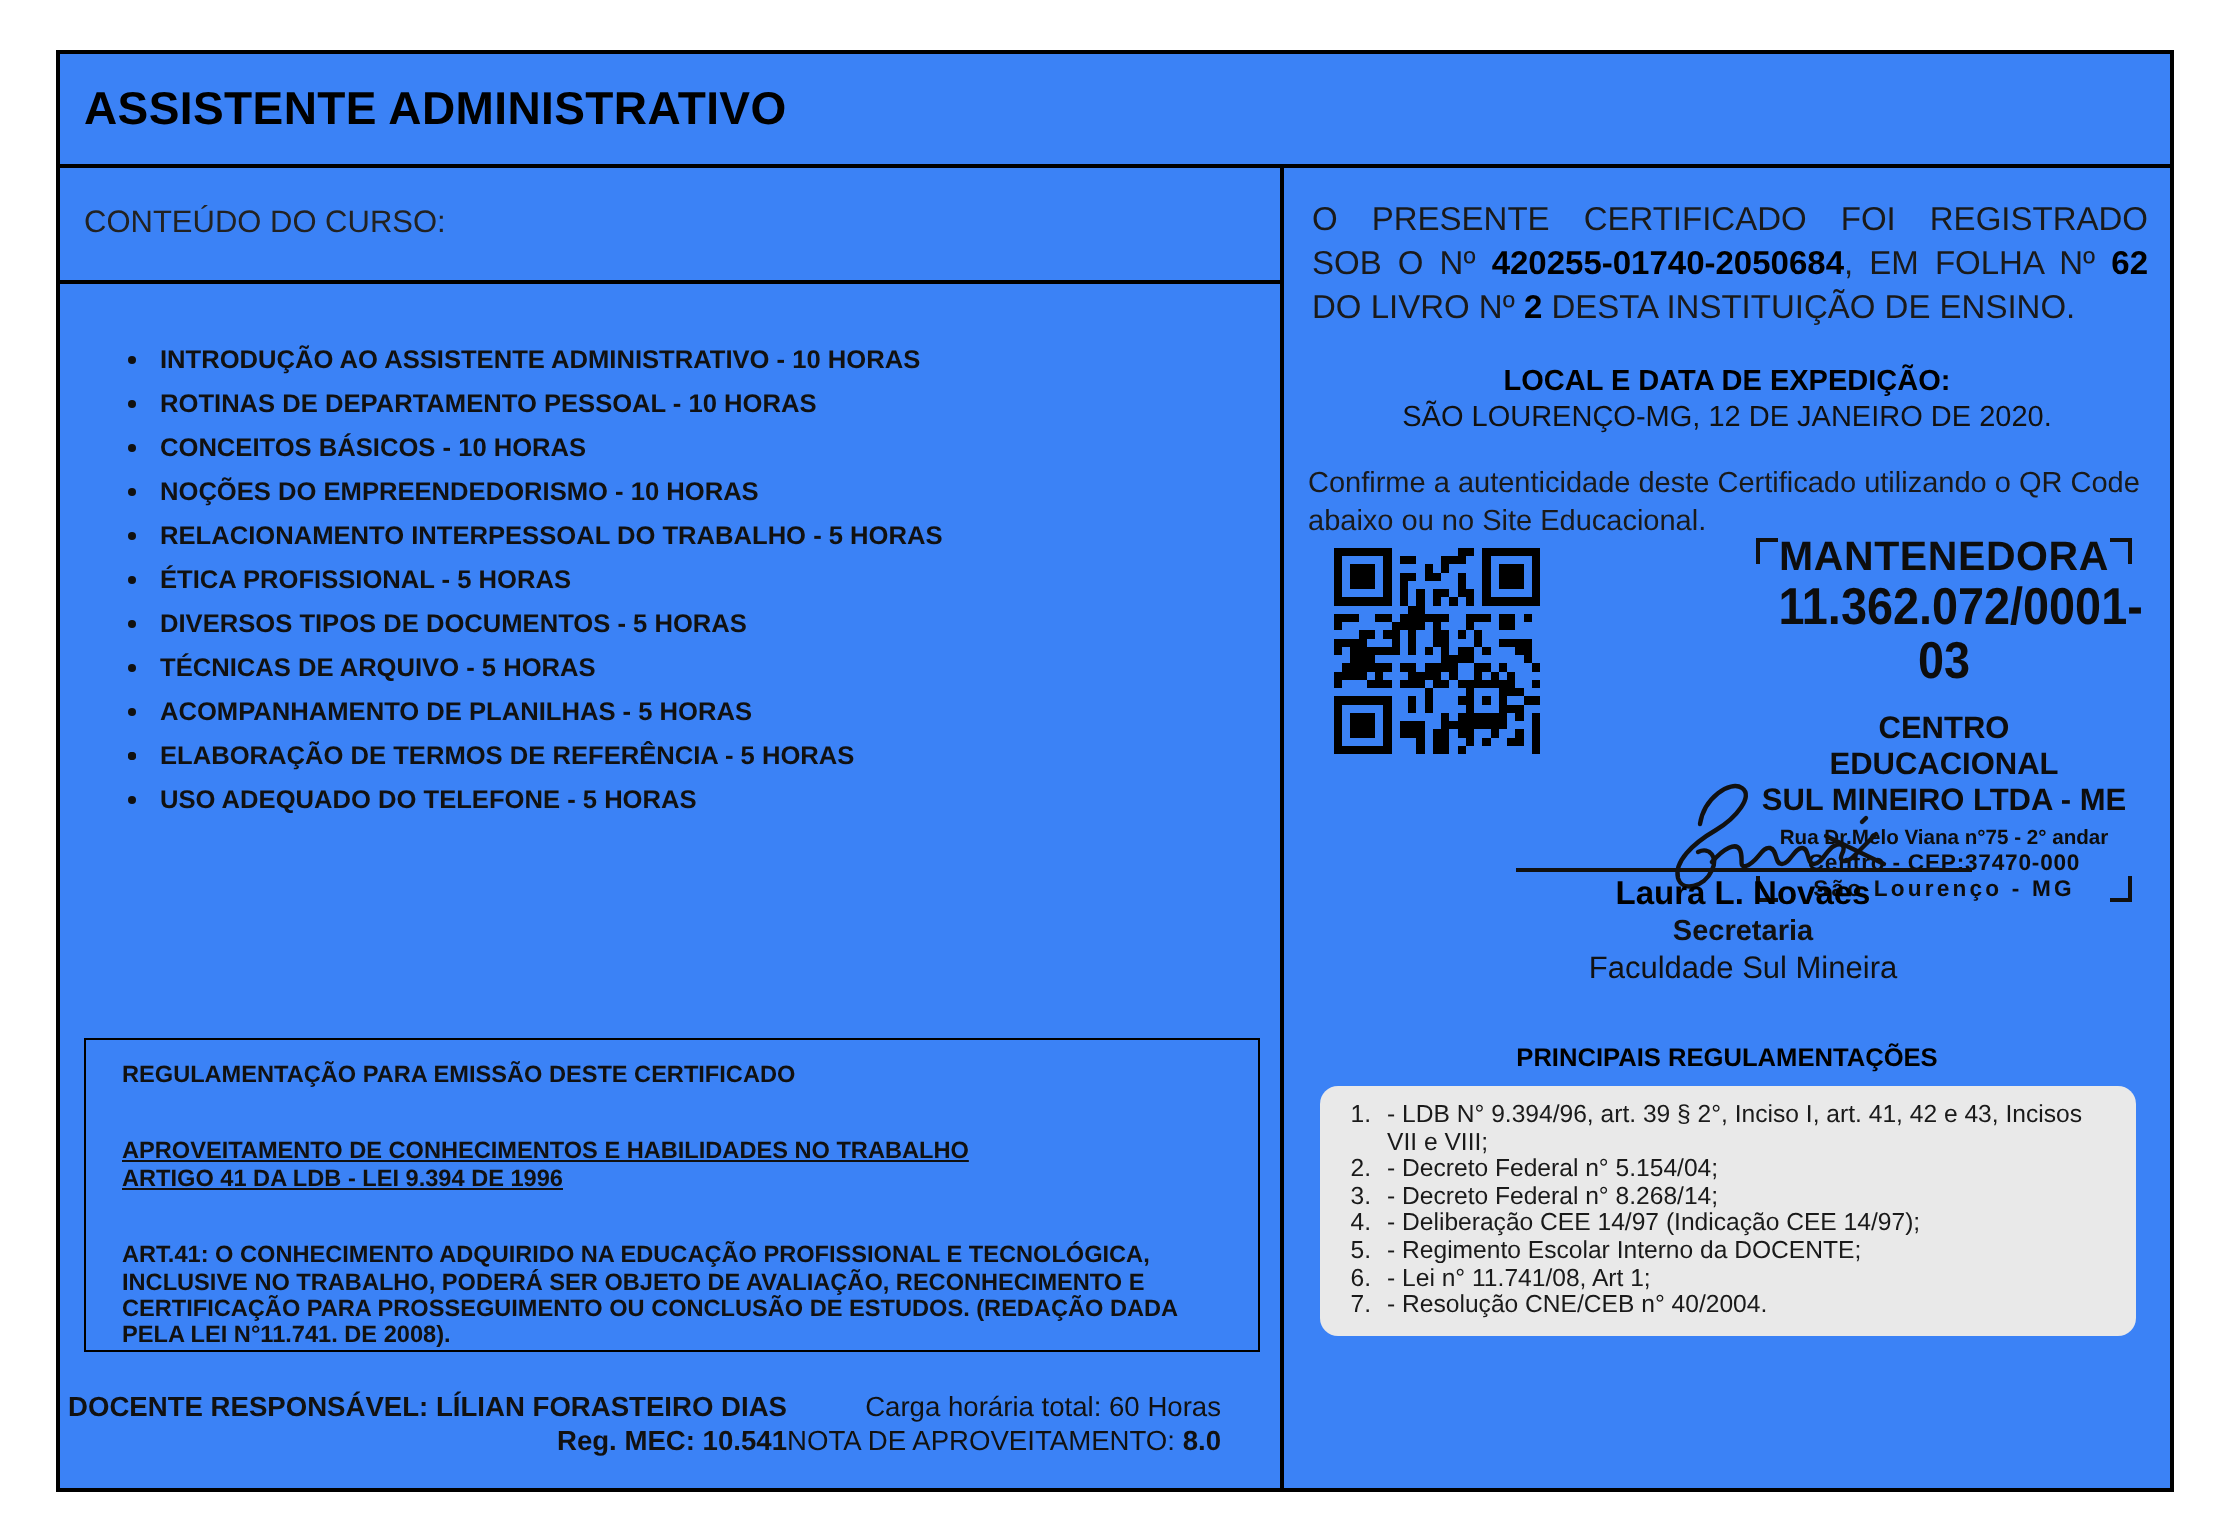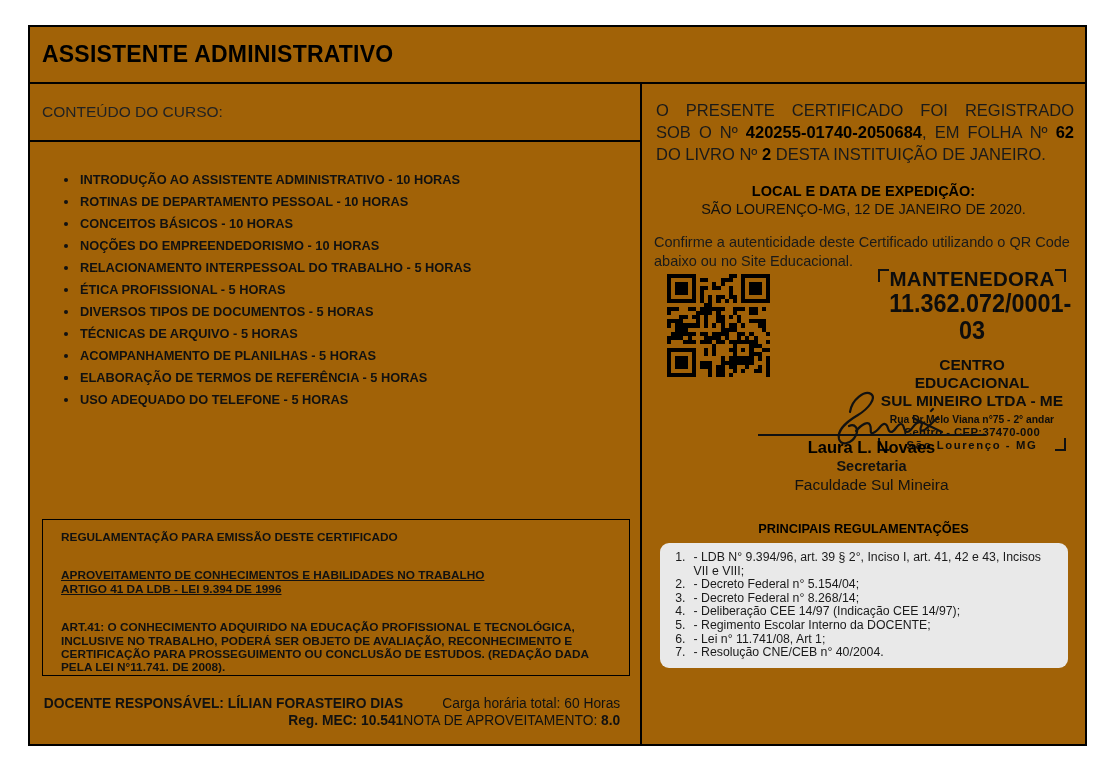--- a/index.html
+++ b/index.html
@@ -1,17 +1,17 @@
 <!DOCTYPE html>
 <html><head>
 <meta charset="utf-8">
 <style>
   html,body{margin:0;padding:0;background:#ffffff;}
   body{width:1107px;height:766px;position:relative;font-family:"Liberation Sans","DejaVu Sans",sans-serif;color:#111;-webkit-font-smoothing:antialiased;}
-  .cert{position:absolute;left:28px;top:25px;width:1055px;height:717px;border:2px solid #000;background:#a16207;box-sizing:content-box;}
+  .cert{position:absolute;left:28px;top:25px;width:1055px;height:717px;border:2px solid #000;background:#3b82f6;box-sizing:content-box;}
 
   
   .title-box{position:absolute;left:0;top:0;width:100%;height:57px;border-bottom:2px solid #000;display:flex;align-items:center;box-sizing:border-box;}
   .title-box h1{margin:0 0 0 12px;font-size:23px;font-weight:bold;letter-spacing:.2px;color:#000;}
 
   
   .v-divider{position:absolute;left:610px;top:57px;bottom:0;width:2px;background:#000;}
 
   
   .left-col{position:absolute;left:0;top:57px;width:610px;bottom:0;}
@@ -19,21 +19,21 @@
   .content-header span{margin-left:12px;font-size:15.5px;color:#222;}
   .course-list{list-style:none;margin:27px 0 0 0;padding:0 0 0 34px;}
   .course-list li{position:relative;font-size:12.8px;font-weight:bold;line-height:22px;color:#111;padding-left:16px;}
   .course-list .bullet{position:absolute;left:0;top:9px;width:4px;height:4px;border-radius:50%;background:#111;}
 
   .regulation-box{position:absolute;left:12px;top:435px;width:588px;height:157px;border:1.5px solid #000;box-sizing:border-box;text-align:left;font-weight:bold;font-size:11.8px;line-height:13.4px;color:#111;padding:11px 18px 0 18px;}
   .regulation-box .reg-heading{margin-bottom:25px;}
   .regulation-box .reg-sub{margin-bottom:25px;text-decoration:underline;}
   .regulation-box .reg-body{margin:0;}
 
-  .left-footer{position:absolute;left:4px;right:10px;bottom:15px;display:flex;justify-content:center;align-items:flex-start;}
+  .left-footer{position:absolute;left:4px;right:10px;bottom:15px;display:flex;justify-content:flex-start;align-items:flex-start;}
   .docente{font-size:13.8px;font-weight:bold;line-height:17px;width:fit-content;}
   .docente .line2{text-align:right;}
   .carga{font-size:13.8px;line-height:17px;text-align:right;}
   .carga .nota-value{font-weight:bold;}
 
   
   .right-col{position:absolute;left:612px;top:57px;right:0;bottom:0;}
   .registration{margin:15px 11px 0 14px;font-size:16.5px;line-height:22px;color:#1a1a1a;}
   .reg-line{text-align:justify;text-align-last:justify;}
   .reg-line.last{text-align:left;text-align-last:left;}
@@ -125,21 +125,21 @@
         <div><span>NOTA DE APROVEITAMENTO: </span><span class="nota-value">8.0</span></div>
       </div>
     </div>
   </div>
 
   <div class="right-col">
 
     <div class="registration" id="registration">
         <div class="reg-line"><span>O PRESENTE CERTIFICADO FOI REGISTRADO</span></div>
         <div class="reg-line"><span>SOB O Nº </span><b>420255-01740-2050684</b><span>, EM FOLHA Nº </span><b>62</b></div>
-        <div class="reg-line last"><span>DO LIVRO Nº </span><b>2</b><span> DESTA INSTITUIÇÃO DE JANEIRO.</span></div>
+        <div class="reg-line last"><span>DO LIVRO Nº </span><b>2</b><span> DESTA INSTITUIÇÃO DE ENSINO.</span></div>
       </div>
 
     <div class="expedicao">
       <div class="exp-label">LOCAL E DATA DE EXPEDIÇÃO:</div>
       <div>SÃO LOURENÇO-MG, 12 DE JANEIRO DE 2020.</div>
     </div>
 
     <p class="confirm">Confirme a autenticidade deste Certificado utilizando o QR Code abaixo ou no Site Educacional.</p>
 
     <div class="qr-code" id="qr"><svg viewBox="0 0 25 25">

